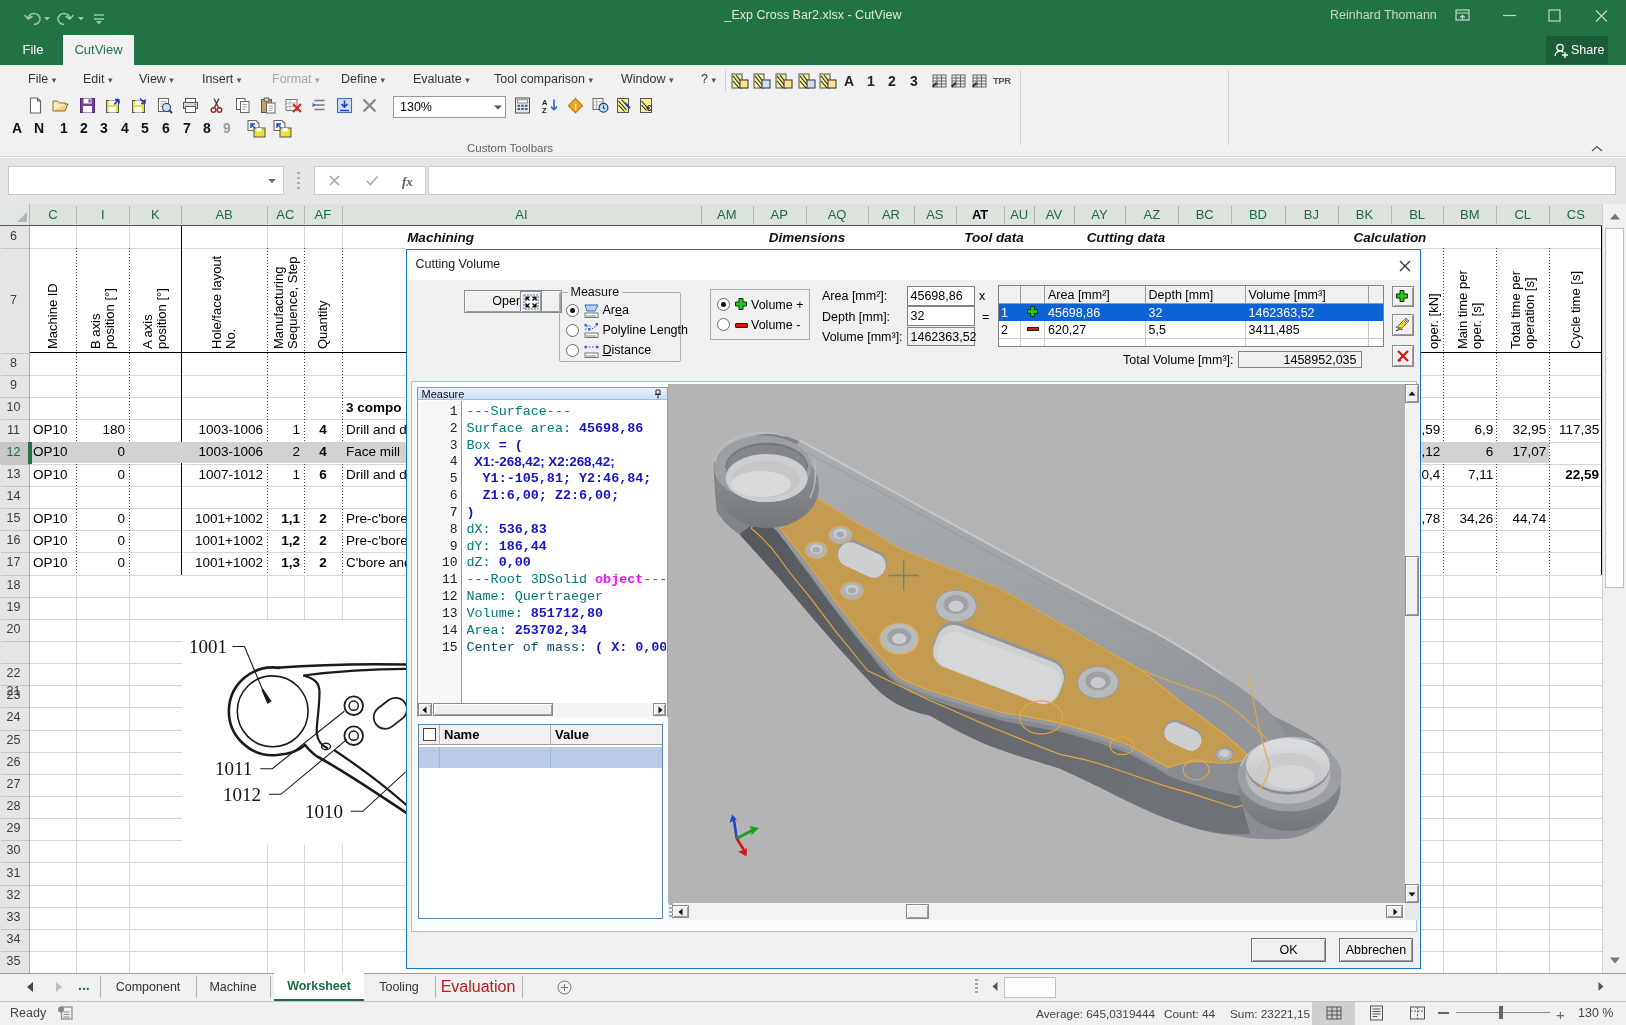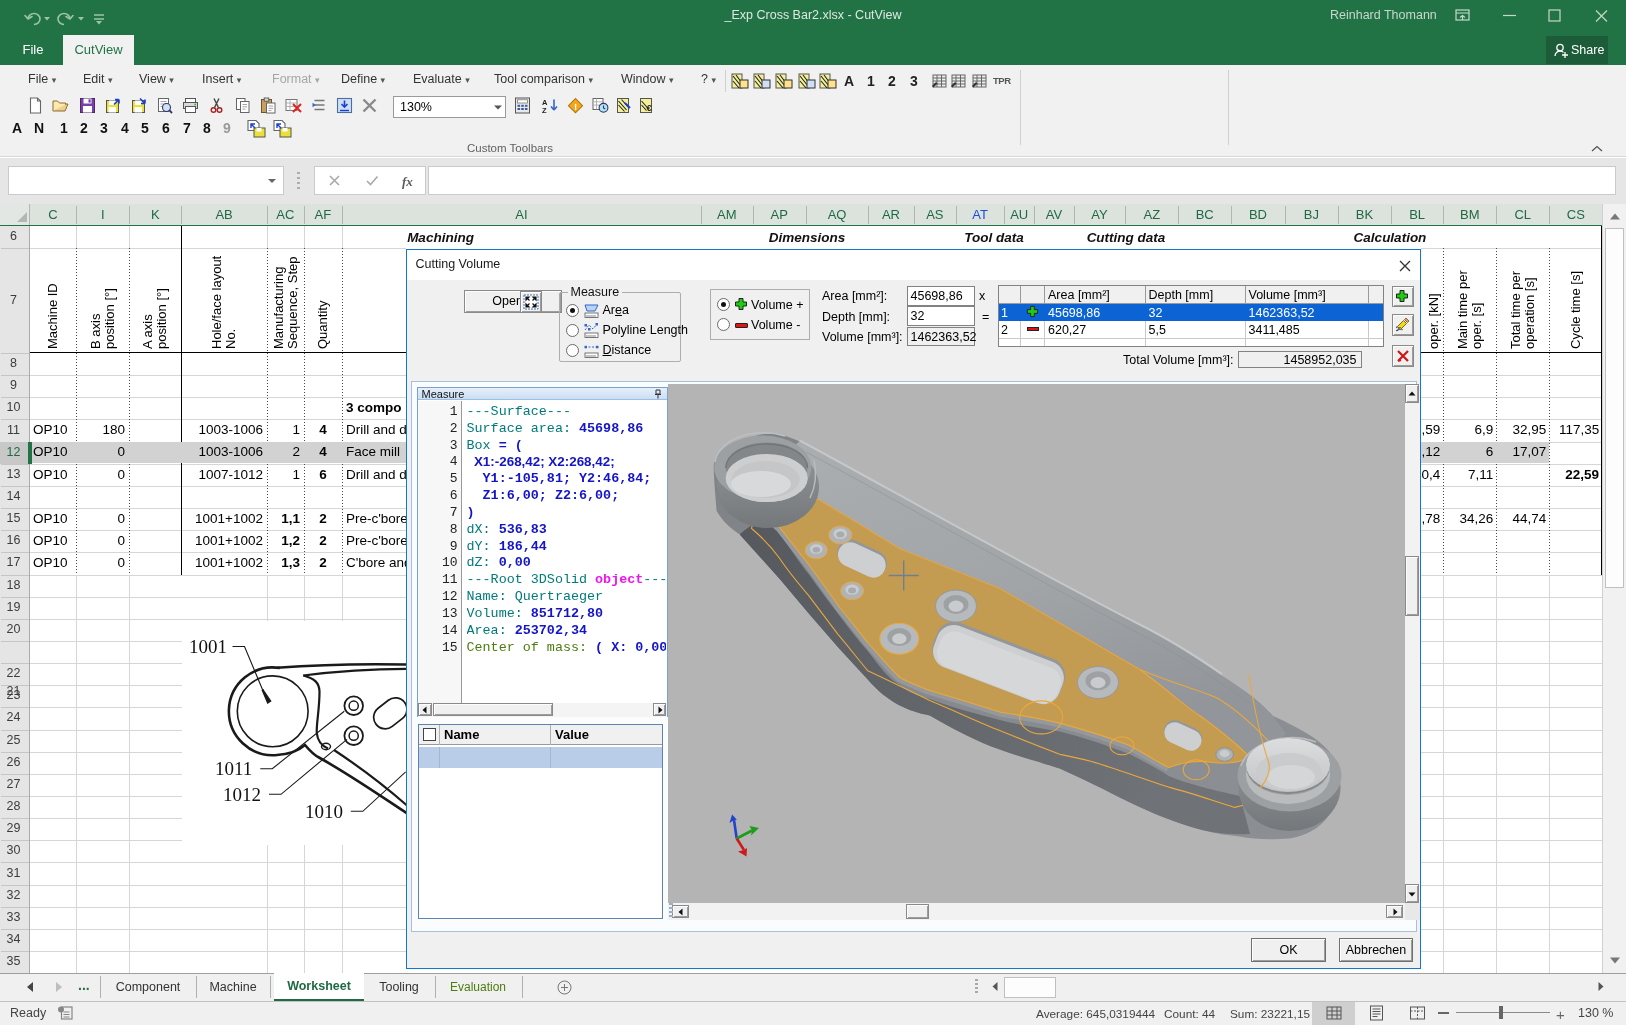--- a/index.html
+++ b/index.html
@@ -304,21 +304,21 @@
 <div class="abs" style="left:700.9px;top:207px;width:51.700000000000045px;text-align:center;font-size:13px;color:#1f6a43;">AM</div>
 <div class="abs" style="left:752.6px;top:206px;width:1px;height:18px;background:#b0b6b0;"></div>
 <div class="abs" style="left:752.6px;top:207px;width:53.39999999999998px;text-align:center;font-size:13px;color:#1f6a43;">AP</div>
 <div class="abs" style="left:806px;top:206px;width:1px;height:18px;background:#b0b6b0;"></div>
 <div class="abs" style="left:806px;top:207px;width:62.200000000000045px;text-align:center;font-size:13px;color:#1f6a43;">AQ</div>
 <div class="abs" style="left:868.2px;top:206px;width:1px;height:18px;background:#b0b6b0;"></div>
 <div class="abs" style="left:868.2px;top:207px;width:45.5px;text-align:center;font-size:13px;color:#1f6a43;">AR</div>
 <div class="abs" style="left:913.7px;top:206px;width:1px;height:18px;background:#b0b6b0;"></div>
 <div class="abs" style="left:913.7px;top:207px;width:42.299999999999955px;text-align:center;font-size:13px;color:#1f6a43;">AS</div>
 <div class="abs" style="left:956px;top:206px;width:1px;height:18px;background:#b0b6b0;"></div>
-<div class="abs" style="left:956px;top:207px;width:48.200000000000045px;text-align:center;font-size:13px;color:#1d4ed8;">AT</div>
+<div class="abs" style="left:956px;top:207px;width:48.200000000000045px;text-align:center;font-size:13px;color:#000000;font-weight:bold;">AT</div>
 <div class="abs" style="left:1004.2px;top:206px;width:1px;height:18px;background:#b0b6b0;"></div>
 <div class="abs" style="left:1004.2px;top:207px;width:30.0px;text-align:center;font-size:13px;color:#1f6a43;">AU</div>
 <div class="abs" style="left:1034.2px;top:206px;width:1px;height:18px;background:#b0b6b0;"></div>
 <div class="abs" style="left:1034.2px;top:207px;width:39.399999999999864px;text-align:center;font-size:13px;color:#1f6a43;">AV</div>
 <div class="abs" style="left:1073.6px;top:206px;width:1px;height:18px;background:#b0b6b0;"></div>
 <div class="abs" style="left:1073.6px;top:207px;width:51.80000000000018px;text-align:center;font-size:13px;color:#1f6a43;">AY</div>
 <div class="abs" style="left:1125.4px;top:206px;width:1px;height:18px;background:#b0b6b0;"></div>
 <div class="abs" style="left:1125.4px;top:207px;width:52.799999999999955px;text-align:center;font-size:13px;color:#1f6a43;">AZ</div>
 <div class="abs" style="left:1178.2px;top:206px;width:1px;height:18px;background:#b0b6b0;"></div>
 <div class="abs" style="left:1178.2px;top:207px;width:53.0px;text-align:center;font-size:13px;color:#1f6a43;">BC</div>
@@ -726,21 +726,21 @@
 <div class="abs" style="left:466.5px;top:555.4500000000002px;font-family:'Liberation Mono',monospace;font-size:13.4px;white-space:pre;width:199px;overflow:hidden;"><span style="color:#007a7a;">dZ: </span><span style="color:#1414c8;font-weight:bold;">0,00</span></div>
 <div class="abs" style="left:417.5px;top:572.3000000000002px;width:40px;text-align:right;font-family:'Liberation Mono',monospace;font-size:13px;color:#222;">11</div>
 <div class="abs" style="left:466.5px;top:572.3000000000002px;font-family:'Liberation Mono',monospace;font-size:13.4px;white-space:pre;width:199px;overflow:hidden;"><span style="color:#007a7a;">---Root 3DSolid </span><span style="color:#f014f0;font-weight:bold;">object</span><span style="color:#007a7a;">---</span></div>
 <div class="abs" style="left:417.5px;top:589.1500000000002px;width:40px;text-align:right;font-family:'Liberation Mono',monospace;font-size:13px;color:#222;">12</div>
 <div class="abs" style="left:466.5px;top:589.1500000000002px;font-family:'Liberation Mono',monospace;font-size:13.4px;white-space:pre;width:199px;overflow:hidden;"><span style="color:#007a7a;">Name: Quertraeger</span></div>
 <div class="abs" style="left:417.5px;top:606.0000000000002px;width:40px;text-align:right;font-family:'Liberation Mono',monospace;font-size:13px;color:#222;">13</div>
 <div class="abs" style="left:466.5px;top:606.0000000000002px;font-family:'Liberation Mono',monospace;font-size:13.4px;white-space:pre;width:199px;overflow:hidden;"><span style="color:#007a7a;">Volume: </span><span style="color:#1414c8;font-weight:bold;">851712,80</span></div>
 <div class="abs" style="left:417.5px;top:622.8500000000003px;width:40px;text-align:right;font-family:'Liberation Mono',monospace;font-size:13px;color:#222;">14</div>
 <div class="abs" style="left:466.5px;top:622.8500000000003px;font-family:'Liberation Mono',monospace;font-size:13.4px;white-space:pre;width:199px;overflow:hidden;"><span style="color:#007a7a;">Area: </span><span style="color:#1414c8;font-weight:bold;">253702,34</span></div>
 <div class="abs" style="left:417.5px;top:639.7000000000003px;width:40px;text-align:right;font-family:'Liberation Mono',monospace;font-size:13px;color:#222;">15</div>
-<div class="abs" style="left:466.5px;top:639.7000000000003px;font-family:'Liberation Mono',monospace;font-size:13.4px;white-space:pre;width:199px;overflow:hidden;"><span style="color:#4d7c0f;">Center of mass: </span><span style="color:#1414c8;font-weight:bold;">( X: 0,00</span></div>
+<div class="abs" style="left:466.5px;top:639.7000000000003px;font-family:'Liberation Mono',monospace;font-size:13.4px;white-space:pre;width:199px;overflow:hidden;"><span style="color:#0c4a6e;">Center of mass: </span><span style="color:#1414c8;font-weight:bold;">( X: 0,00</span></div>
 <div class="abs" style="left:417.5px;top:702.8px;width:249px;height:14px;background:#f4f4f4;"></div>
 <div class="btn3d" style="left:418px;top:703.3px;width:13.5px;height:13px;"></div>
 <svg class="abs" style="left:421px;top:706.3px;" width="8" height="8" viewBox="0 0 8 8">
     <path d="M5.5,0.5 L1.5,4 L5.5,7.5 z" fill="#111"></path>
   </svg>
 <div class="btn3d" style="left:652.5px;top:703.3px;width:13.5px;height:13px;"></div>
 <svg class="abs" style="left:656px;top:706.3px;" width="8" height="8" viewBox="0 0 8 8">
     <path d="M2.5,0.5 L6.5,4 L2.5,7.5 z" fill="#111"></path>
   </svg>
 <div class="btn3d" style="left:433px;top:703.3px;width:120px;height:13px;"></div>
@@ -1013,21 +1013,21 @@
 <div class="abs" style="left:78px;top:977px;font-size:14px;font-weight:bold;color:#217346;">...</div>
 <div class="abs" style="left:100px;top:976px;width:1px;height:22px;background:#b0b0b0;"></div>
 <div class="abs" style="left:196px;top:976px;width:1px;height:22px;background:#b0b0b0;"></div>
 <div class="abs" style="left:270px;top:976px;width:1px;height:22px;background:#b0b0b0;"></div>
 <div class="abs" style="left:435px;top:976px;width:1px;height:22px;background:#b0b0b0;"></div>
 <div class="abs" style="left:522px;top:976px;width:1px;height:22px;background:#b0b0b0;"></div>
 <div class="abs" style="left:104px;top:974.2px;width:88px;text-align:center;font-size:12.5px;color:#333;line-height:26px;">Component</div>
 <div class="abs" style="left:198px;top:974.2px;width:70px;text-align:center;font-size:12.5px;color:#333;line-height:26px;">Machine</div>
 <div class="abs" style="left:274px;top:973.2px;width:90px;height:27.8px;background:#fff;border-bottom:2.5px solid #1f6a43;text-align:center;font-size:12.5px;font-weight:bold;color:#1f6a43;line-height:26px;">Worksheet</div>
 <div class="abs" style="left:366px;top:974.2px;width:66px;text-align:center;font-size:12.5px;color:#333;line-height:26px;">Tooling</div>
-<div class="abs" style="left:438px;top:974.2px;width:80px;text-align:center;font-size:12px;color:#4d7c0f;line-height:26px;">Evaluation</div>
+<div class="abs" style="left:438px;top:974.2px;width:80px;text-align:center;font-size:16px;color:#b91c1c;line-height:26px;">Evaluation</div>
 <svg class="abs" style="left:557px;top:980px;" width="15" height="15" viewBox="0 0 15 15">
     <circle cx="7.5" cy="7.5" r="6.5" fill="none" stroke="#767676" stroke-width="1"></circle>
     <path d="M7.5,4 v7 M4,7.5 h7" stroke="#767676" stroke-width="1"></path>
   </svg>
 <div class="abs" style="left:975px;top:979px;width:3px;height:16px;background-image:repeating-linear-gradient(to bottom,#a8a8a8 0 2px,transparent 2px 4px);"></div>
 <svg class="abs" style="left:990px;top:981px;" width="10" height="11" viewBox="0 0 10 11">
     <path d="M7.5,1 L2.5,5.5 L7.5,10 z" fill="#555"></path>
   </svg>
 <div class="abs" style="left:1004px;top:976.5px;width:52px;height:21px;background:#fdfdfd;border:1px solid #c0c0c0;"></div>
 <svg class="abs" style="left:1596px;top:981px;" width="10" height="11" viewBox="0 0 10 11">

